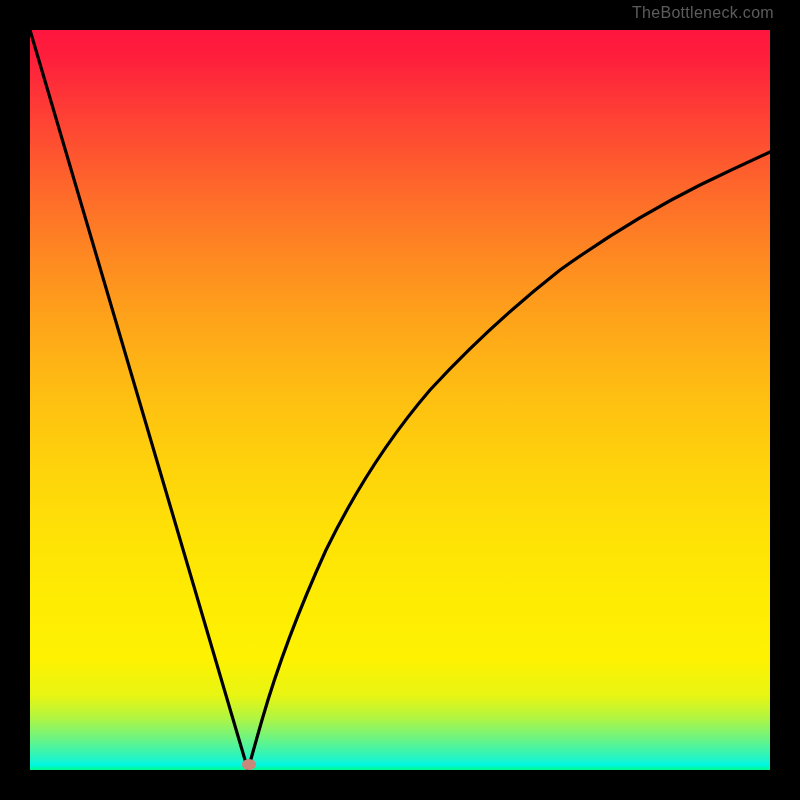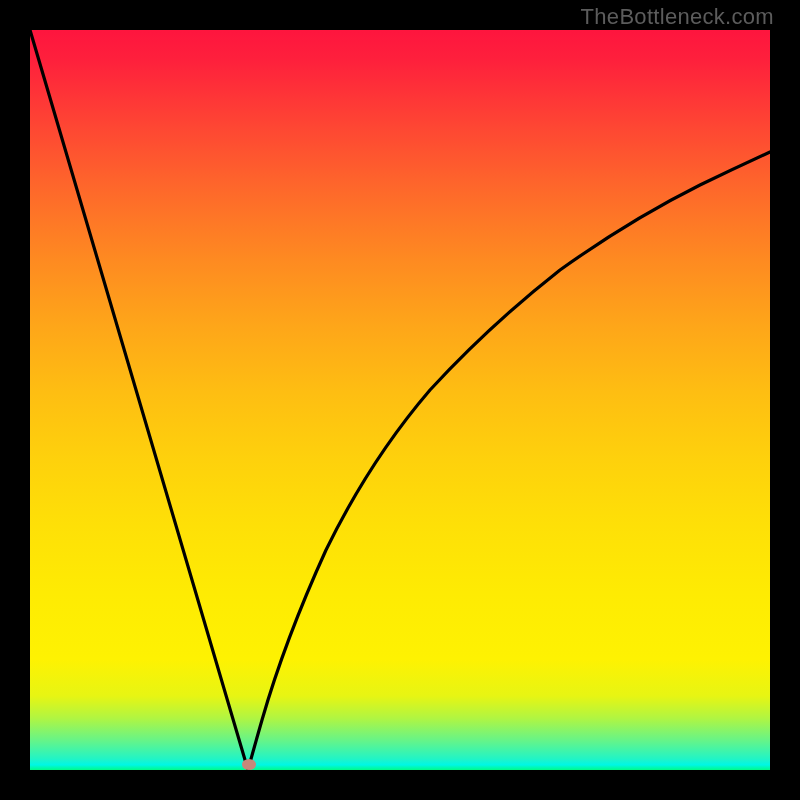--- a/index.html
+++ b/index.html
@@ -8,21 +8,21 @@
     width: 800px;
     height: 800px;
     background: #000;
     position: relative;
   }
   .watermark {
     position: absolute;
     top: 4px;
     right: 26px;
     font-family: Arial, Helvetica, sans-serif;
-    font-size: 22px;
+    font-size: 16px;
     font-weight: 500;
     color: #5c5c5c;
     letter-spacing: 0.3px;
   }
   .plot {
     position: absolute;
     left: 30px;
     top: 30px;
     width: 740px;
     height: 740px;

